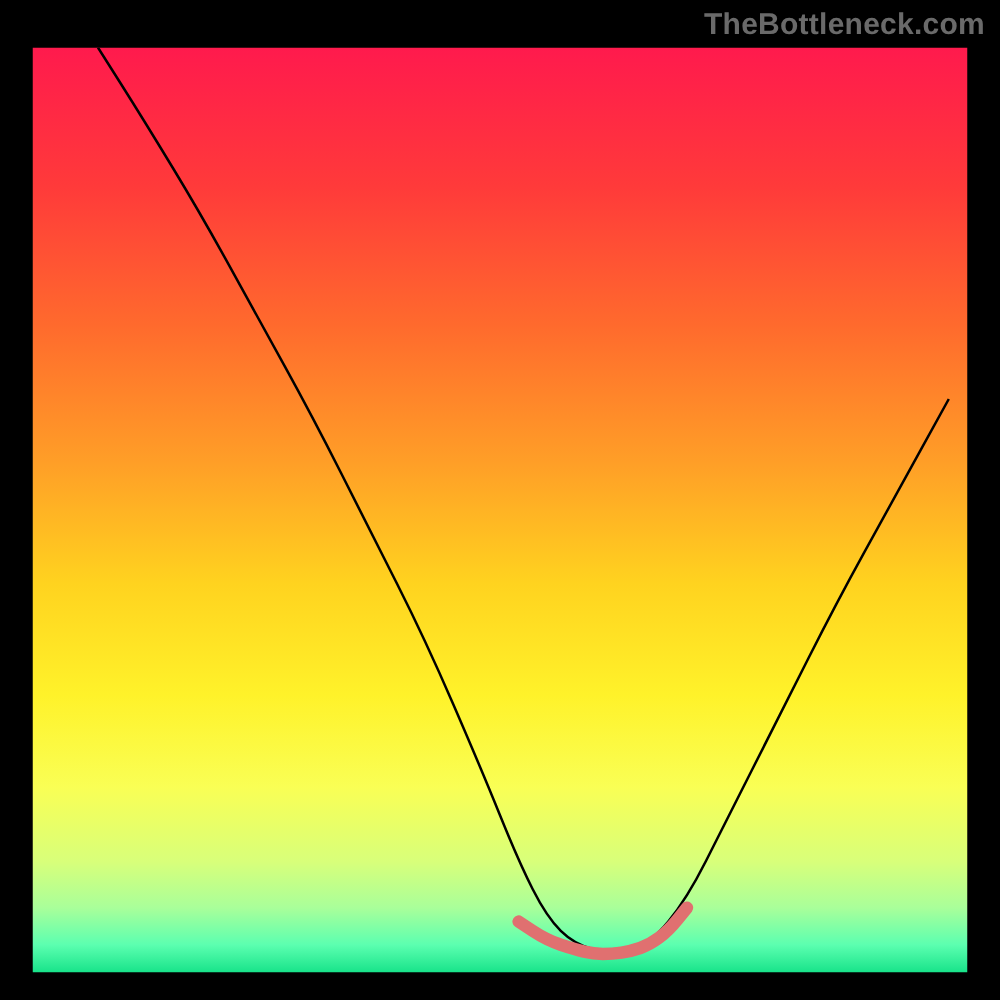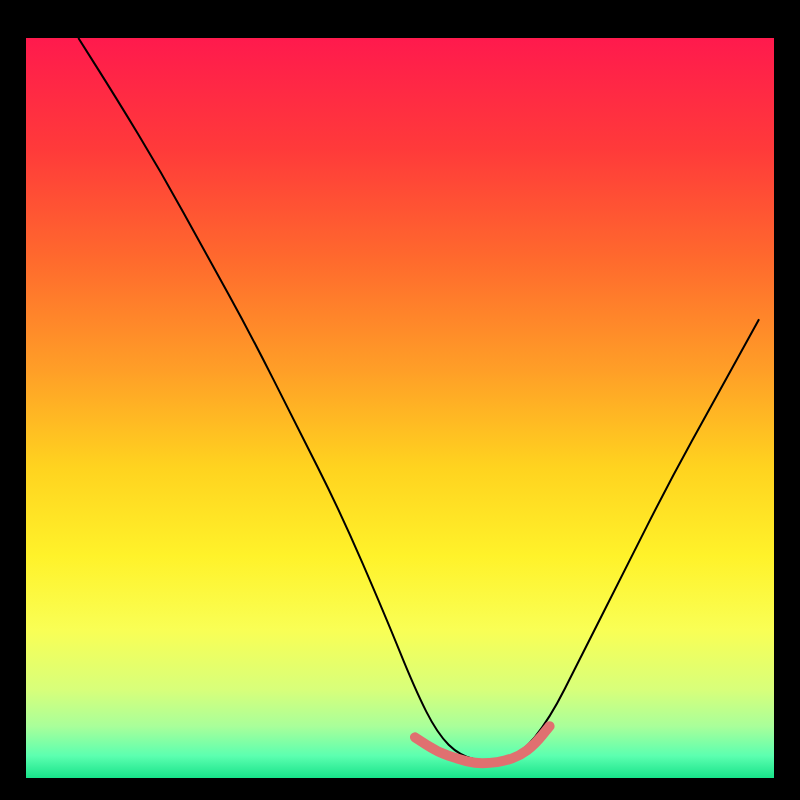--- a/index.html
+++ b/index.html
@@ -39,20 +39,21 @@
     display: block;
     width: 100%;
     height: 100%;
   }
 </style>
 </head>
 <body>
 
 <div class="chart-container">
 
+  <div class="watermark">TheBottleneck.com</div>
 
   <div class="plot">
     <svg id="chart-svg" viewBox="0 0 748 740" preserveAspectRatio="none">
       <defs>
         <linearGradient id="bg-grad" x1="0" y1="0" x2="0" y2="1">
 
         <stop offset="0%" stop-color="#ff1a4d"></stop>
             <stop offset="15%" stop-color="#ff3a3a"></stop>
             <stop offset="30%" stop-color="#ff6a2d"></stop>
             <stop offset="45%" stop-color="#ff9f27"></stop>

